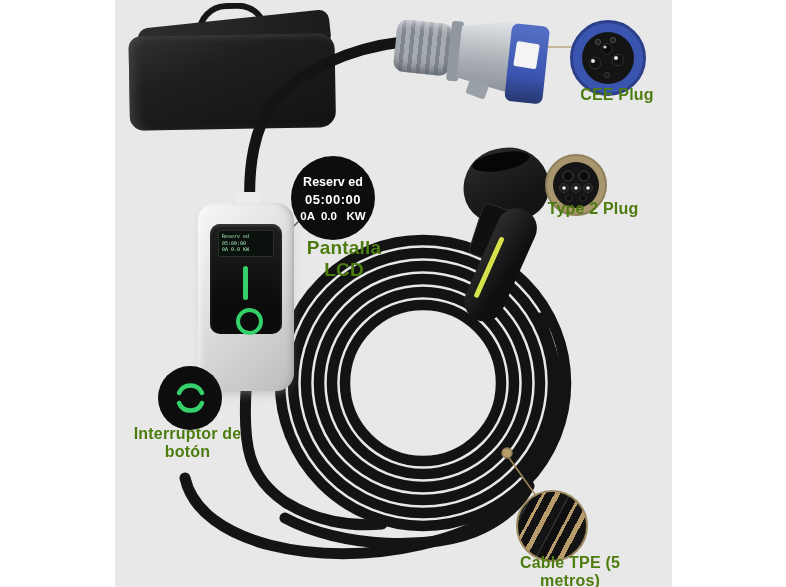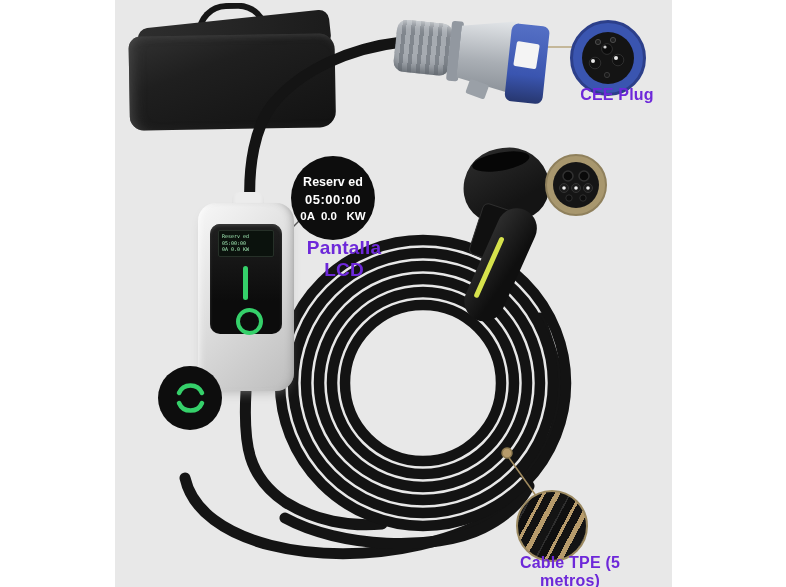--- a/index.html
+++ b/index.html
@@ -68,21 +68,21 @@
   .bubble{left:176px;top:156px;width:84px;height:84px;background:var(--bubble_black,#0d0d0d);color:#fff;text-align:center;
     display:flex;flex-direction:column;justify-content:center;gap:3px;}
   .bubble .l1{font-size:12.5px;font-weight:700;}
   .bubble .l2{font-size:13px;font-weight:700;letter-spacing:.5px;}
   .bubble .l3{font-size:11.5px;font-weight:700;white-space:pre;}
   .co-btn{left:43px;top:366px;width:64px;height:64px;background:#0d0d0d;}
   .co-tpe{left:401px;top:490px;width:72px;height:72px;border:2px solid #9c8a61;box-sizing:border-box;overflow:hidden;
     background:repeating-linear-gradient(118deg,var(--cable_closeup_tan,#b79b6b) 0 5px,#141414 5px 13px,#2e2e2e 13px 14.5px,#0f0f0f 14.5px 22px,var(--cable_closeup_tan,#b79b6b) 22px 25px,#121212 25px 33px);}
 
   
-  .lbl{font-size:16px;font-weight:600;color:#6d28d9;text-align:center;letter-spacing:.2px;}
+  .lbl{font-size:16px;font-weight:600;color:#4d7c0f;text-align:center;letter-spacing:.2px;}
   .lbl-pantalla{left:171px;top:237px;width:116px;font-size:19px;}
   .lbl-cee{left:447px;top:86px;width:110px;}
   .lbl-t2{left:413px;top:200px;width:130px;}
   .lbl-btn{left:0px;top:425px;width:145px;}
   .lbl-tpe{left:380px;top:554px;width:150px;}
 </style>
 </head>
 <body>
 
 <div class="photo abs">
@@ -177,33 +177,35 @@
         <circle cx="23" cy="26" r="4.5" fill="#1c1c1c" stroke="#333"></circle>
         <circle cx="35" cy="26" r="4.5" fill="#1c1c1c" stroke="#333"></circle>
         <circle cx="11" cy="26" r="1.8" fill="#f0f0f0"></circle>
         <circle cx="23" cy="26" r="1.8" fill="#f0f0f0"></circle>
         <circle cx="35" cy="26" r="1.8" fill="#f0f0f0"></circle>
         <circle cx="16" cy="36" r="3.2" fill="#0d0d0d" stroke="#2f2f2f"></circle>
         <circle cx="30" cy="36" r="3.2" fill="#0d0d0d" stroke="#2f2f2f"></circle>
       </svg>
     </div>
   </div>
+  <div class="lbl lbl-t2 abs">Type 2 Plug</div>
 
   <div class="callout bubble abs">
     <div class="l1">Reserv ed</div>
     <div class="l2">05:00:00</div>
     <div class="l3">0A  0.0   KW</div>
   </div>
   <div class="lbl lbl-pantalla abs">Pantalla LCD</div>
 
   <div class="callout co-btn abs">
     <svg width="64" height="64" viewBox="0 0 64 64">
       <g fill="none" stroke="var(--accent_green,#35d06a)" stroke-width="4.5" stroke-linecap="round">
         <path d="M21 27 A12.5 12.5 0 0 1 44 27"></path>
         <path d="M44 37 A12.5 12.5 0 0 1 21 37"></path>
       </g>
     </svg>
   </div>
+  <div class="lbl lbl-btn abs">Interruptor de botón</div>
 
   <div class="callout co-tpe abs"></div>
   <div class="lbl lbl-tpe abs">Cable TPE (5 metros)</div>
 
 </div>
 
 </body></html>

